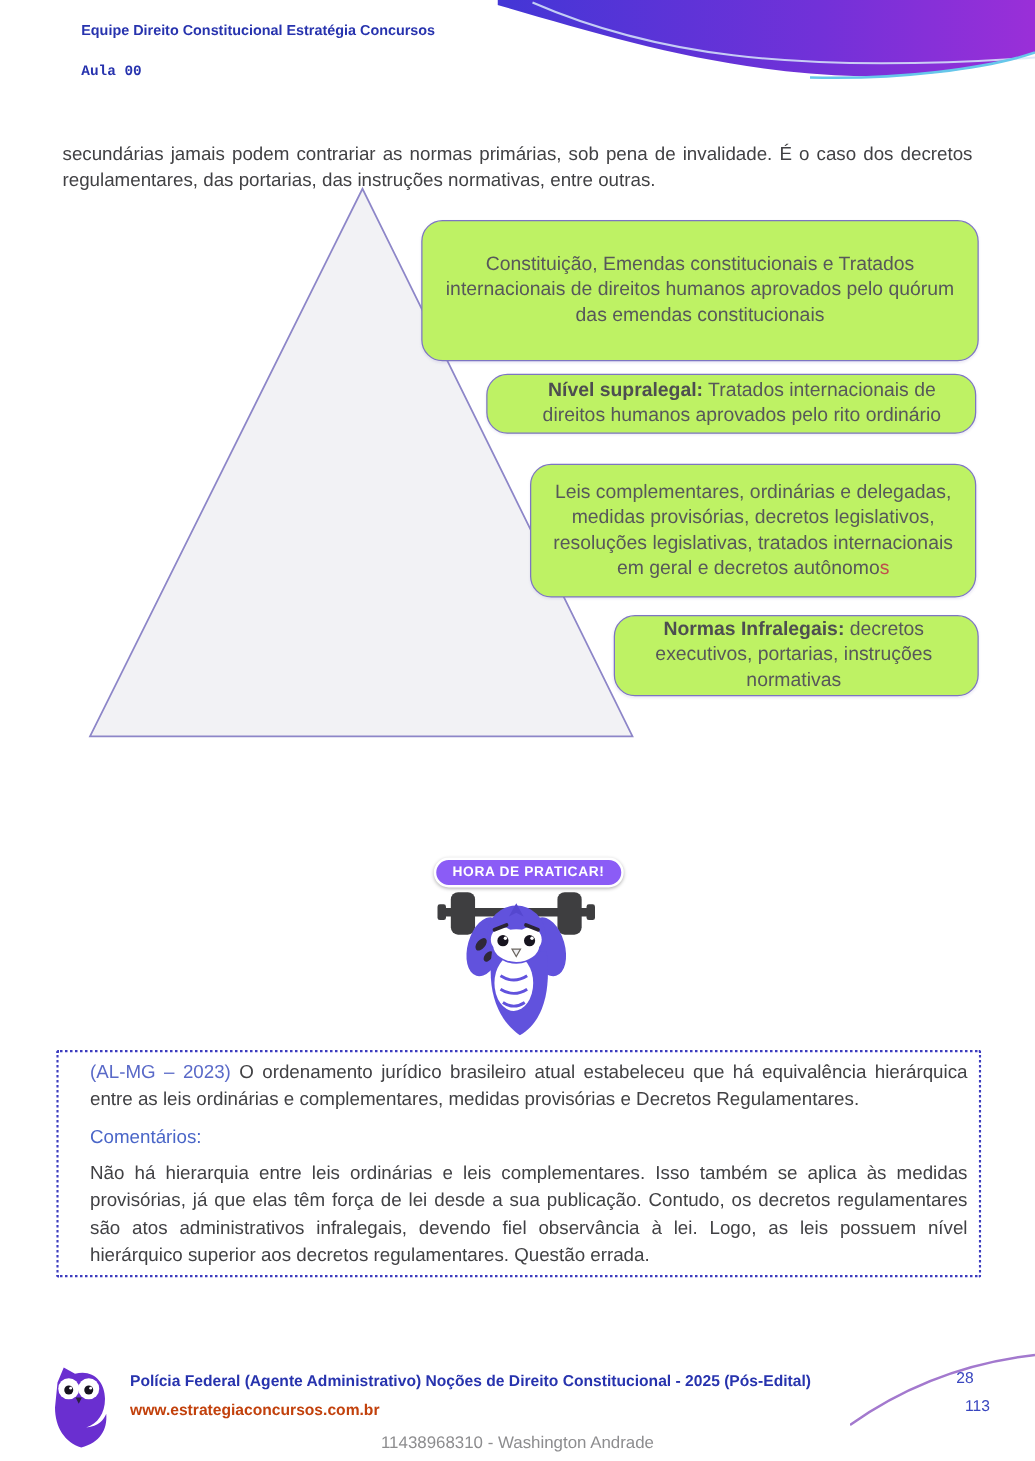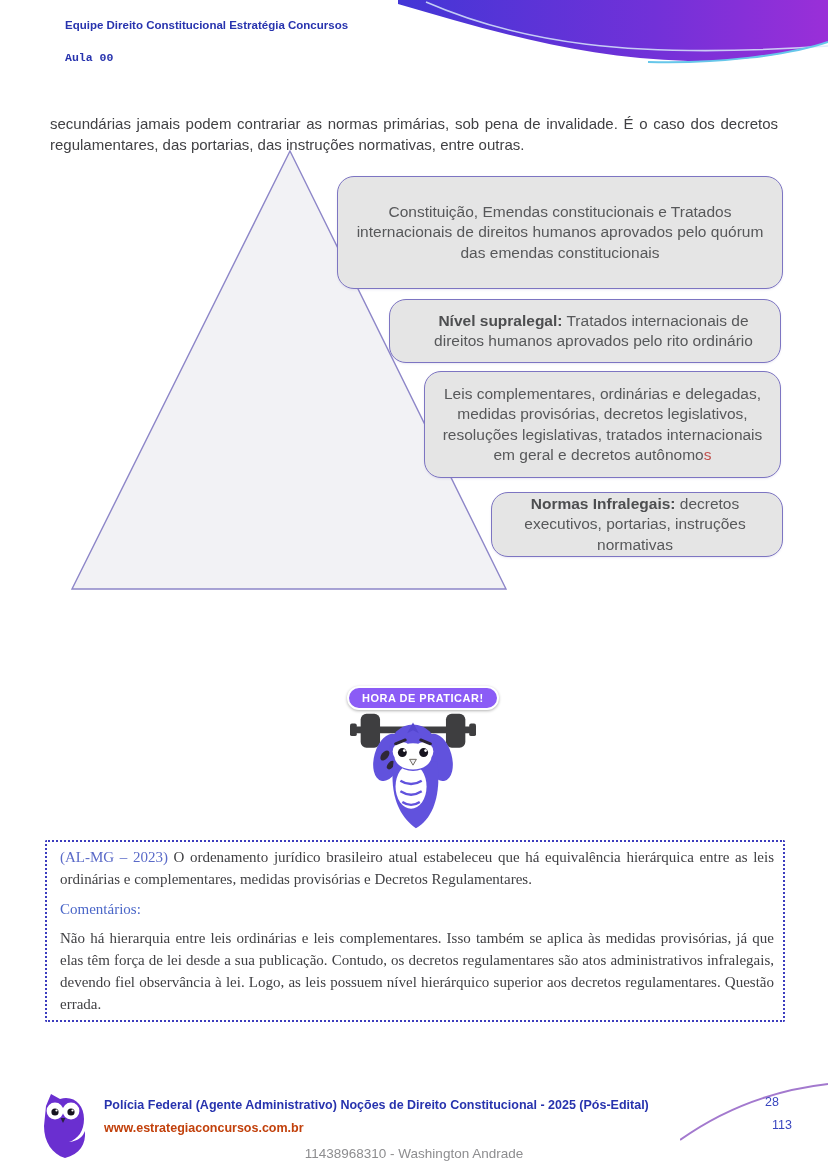--- a/index.html
+++ b/index.html
@@ -13,30 +13,30 @@
   .hdr-text { position:absolute; left:65px; top:19px; color:#2733ae; font-weight:bold; font-size:11.5px; }
   .hdr-text .line2 { margin-top:20px;font-family:Liberation Mono, monospace; }
   
   .intro {
     position:absolute; left:50px; top:98px; width:728px;
     font-size:15px; line-height:1.4; text-align:justify; color:#414144;
   }
   
   .tri-svg { position:absolute; left:60px; top:145px; width:460px; height:452px; }
   .pbox {
-    position:absolute; box-sizing:border-box; background:#e5e5e5;
+    position:absolute; box-sizing:border-box; background:#bef264;
     border:1.5px solid #7d75c2; border-radius:17px;
     display:flex; align-items:center; justify-content:center;
     text-align:center; color:#57585a; font-size:15.5px; line-height:1.32;
     padding:6px 16px; box-shadow:0 1px 2px rgba(120,110,190,0.15);
   }
   .pbox b { color:#4d4e50; }
   .pbox .red { color:#c0504d; }
   .box1 { left:337px; top:176px; width:446px; height:113px; }
-  .box2 { left:389px; top:299px; width:392px; height:64px;padding-left:33px;  }
+  .box2 { left:389px; top:299px; width:392px; height:48px;padding-left:33px;  }
   .box3 { left:424px; top:371px; width:357px; height:107px; }
   .box4 { left:491px; top:492px; width:292px; height:65px;padding-left:12px;  }
   
   .attention {
     position:absolute; left:50px; top:637px; width:728px;
     font-size:15px; line-height:1.45; text-align:justify; color:#414144;
   }
   .doclink { color:#5a5fd2; text-decoration:none; cursor:pointer; }
   
   .badge {
@@ -46,21 +46,21 @@
     border:2px solid #ffffff; box-shadow:0 1px 3px rgba(0,0,0,0.3);
     white-space:nowrap;
   }
   .mascot { position:absolute; left:349px; top:707px; width:128px; height:126px; }
   
   .qbox {
     position:absolute; left:45px; top:840px; width:740px; height:182px;
     box-sizing:border-box; border:2px dotted #3c3cbe; border-radius:2px;
     padding:5px 9px; font-size:15px; line-height:1.45; text-align:justify;
   }
-  .qbox p { margin:0 0 8px 4px;font-family:Liberation Serif, serif; }
+  .qbox p { margin:0 0 8px 16px; }
   .q-src { color:#5a6ac8; }
   .q-comments { color:#4a66c8; text-align:left; }
   .qbox .last { margin-bottom:0; }
   
   .f-logo { position:absolute; left:36px; top:1091px; width:52px; height:68px; }
   .f-title { position:absolute; left:104px; top:1098px; width:560px; color:#2733ae; font-weight:bold; font-size:12.5px; }
   .f-site  { position:absolute; left:104px; top:1121px; color:#c2410c; font-weight:bold; font-size:12.5px; }
   .f-arc { position:absolute; right:0; top:1060px; width:148px; height:109px; }
   .f-page  { position:absolute; left:752px; top:1095px; width:40px; text-align:center; color:#3946bf; font-size:12.5px; }
   .f-total { position:absolute; left:752px; top:1118px; width:40px; text-align:right; color:#3946bf; font-size:12.5px; }

